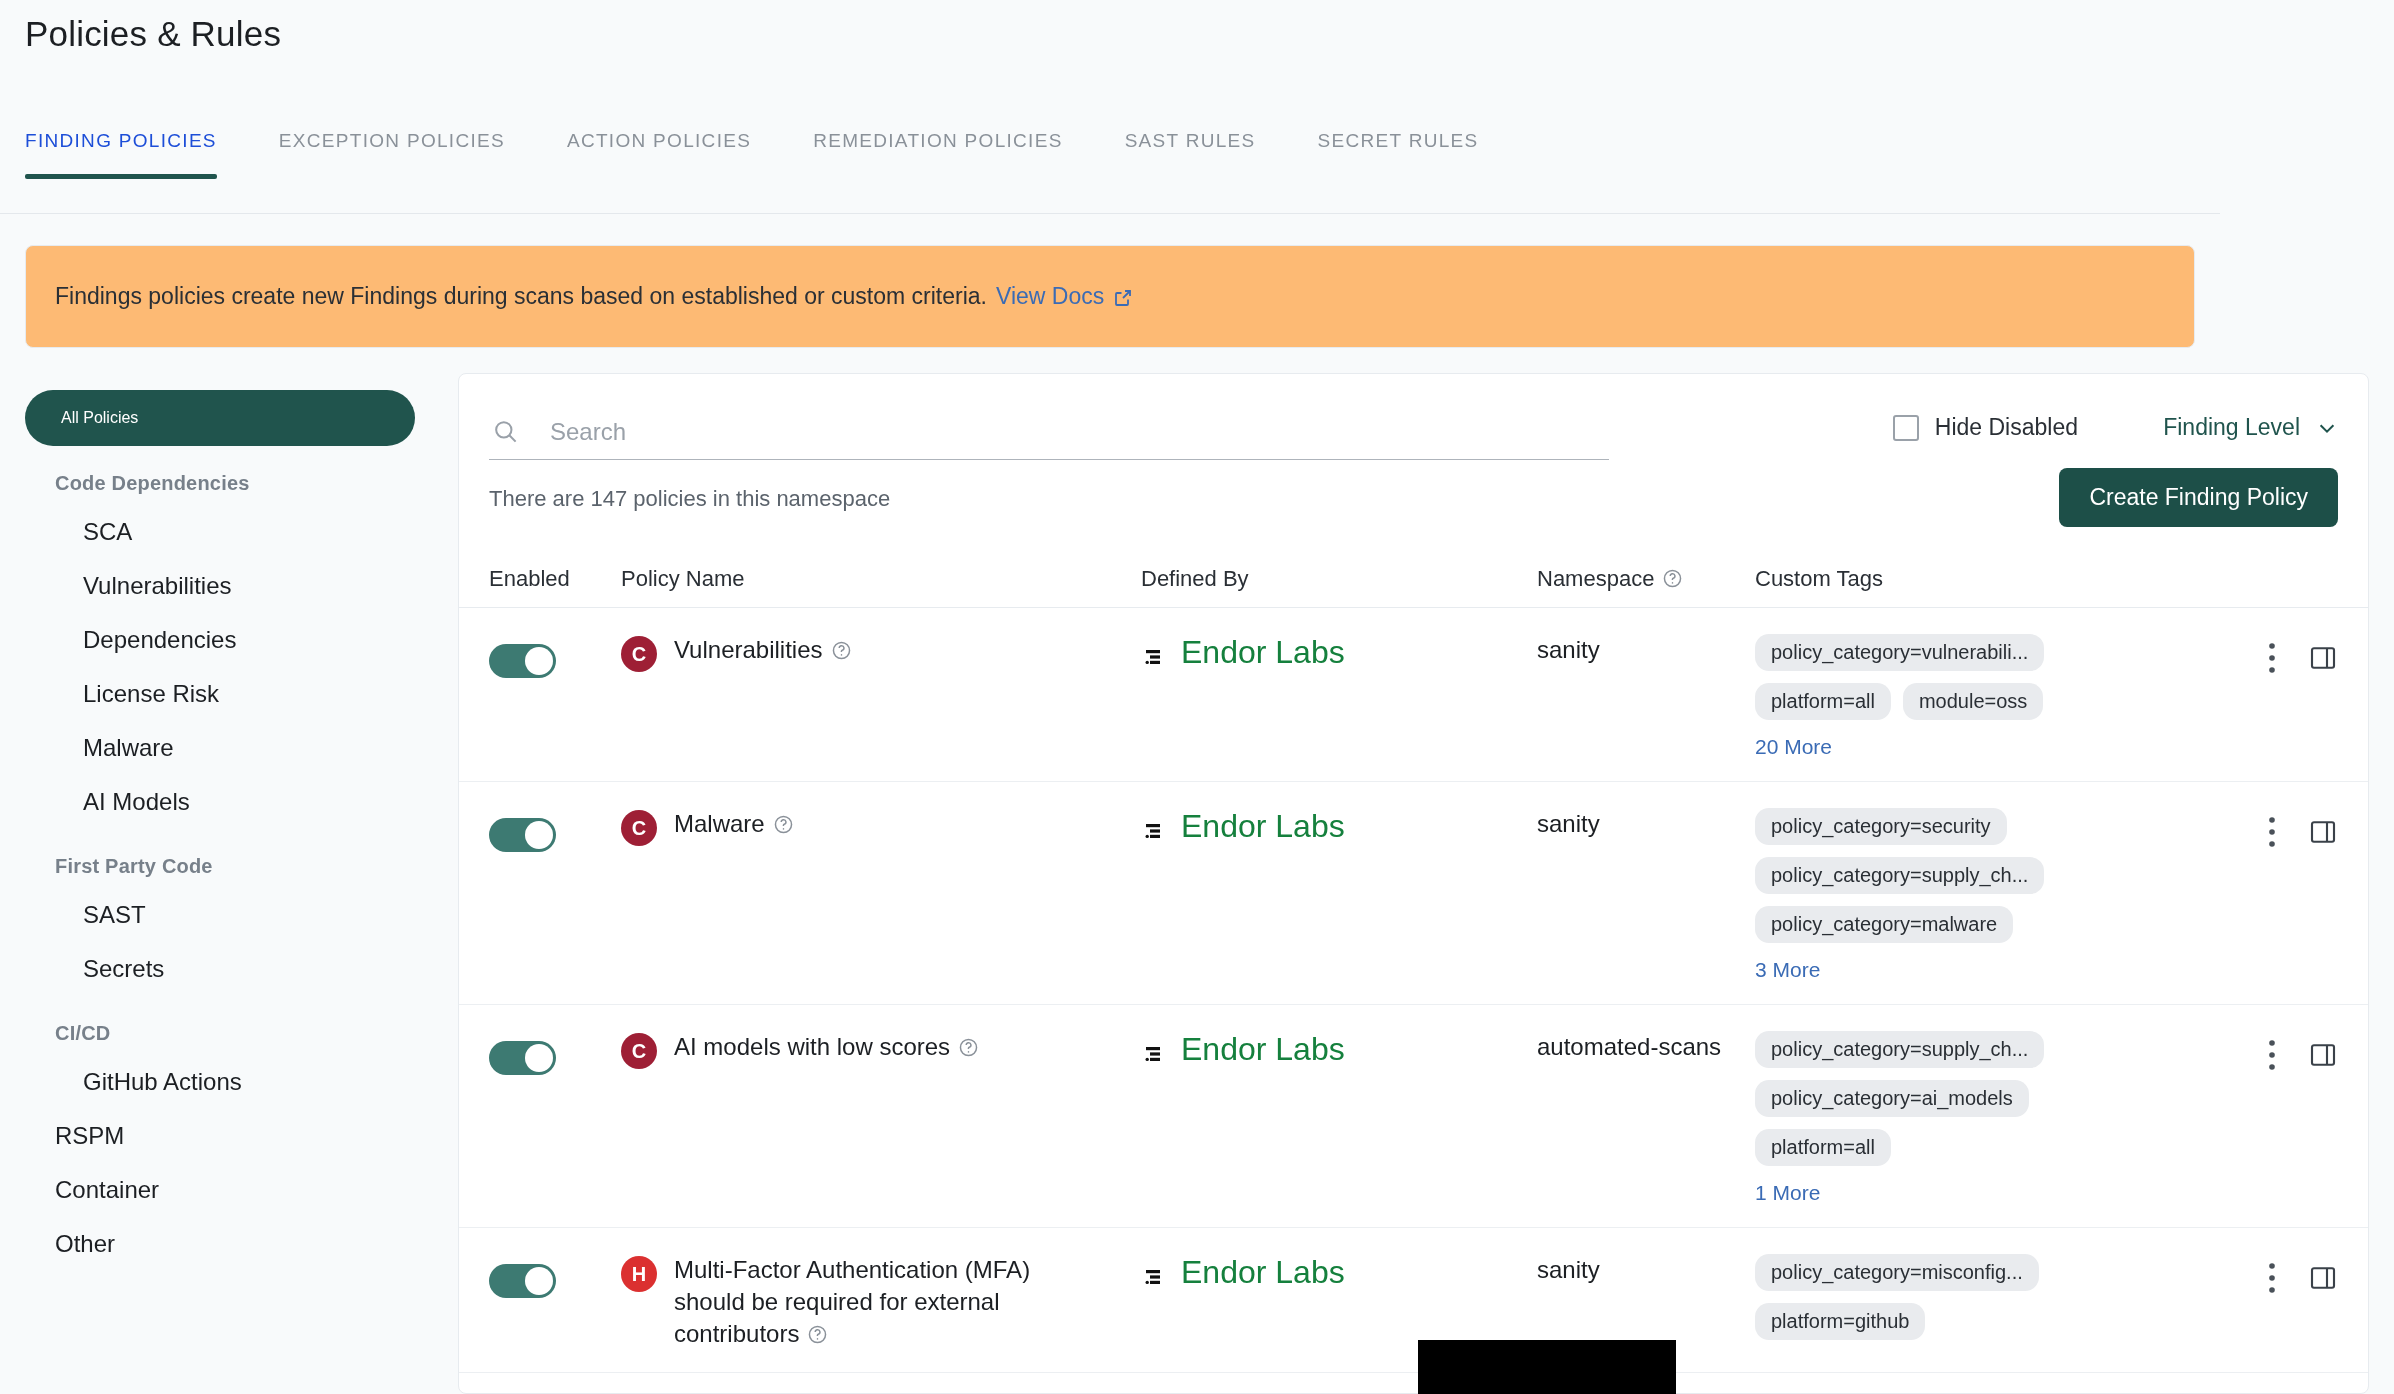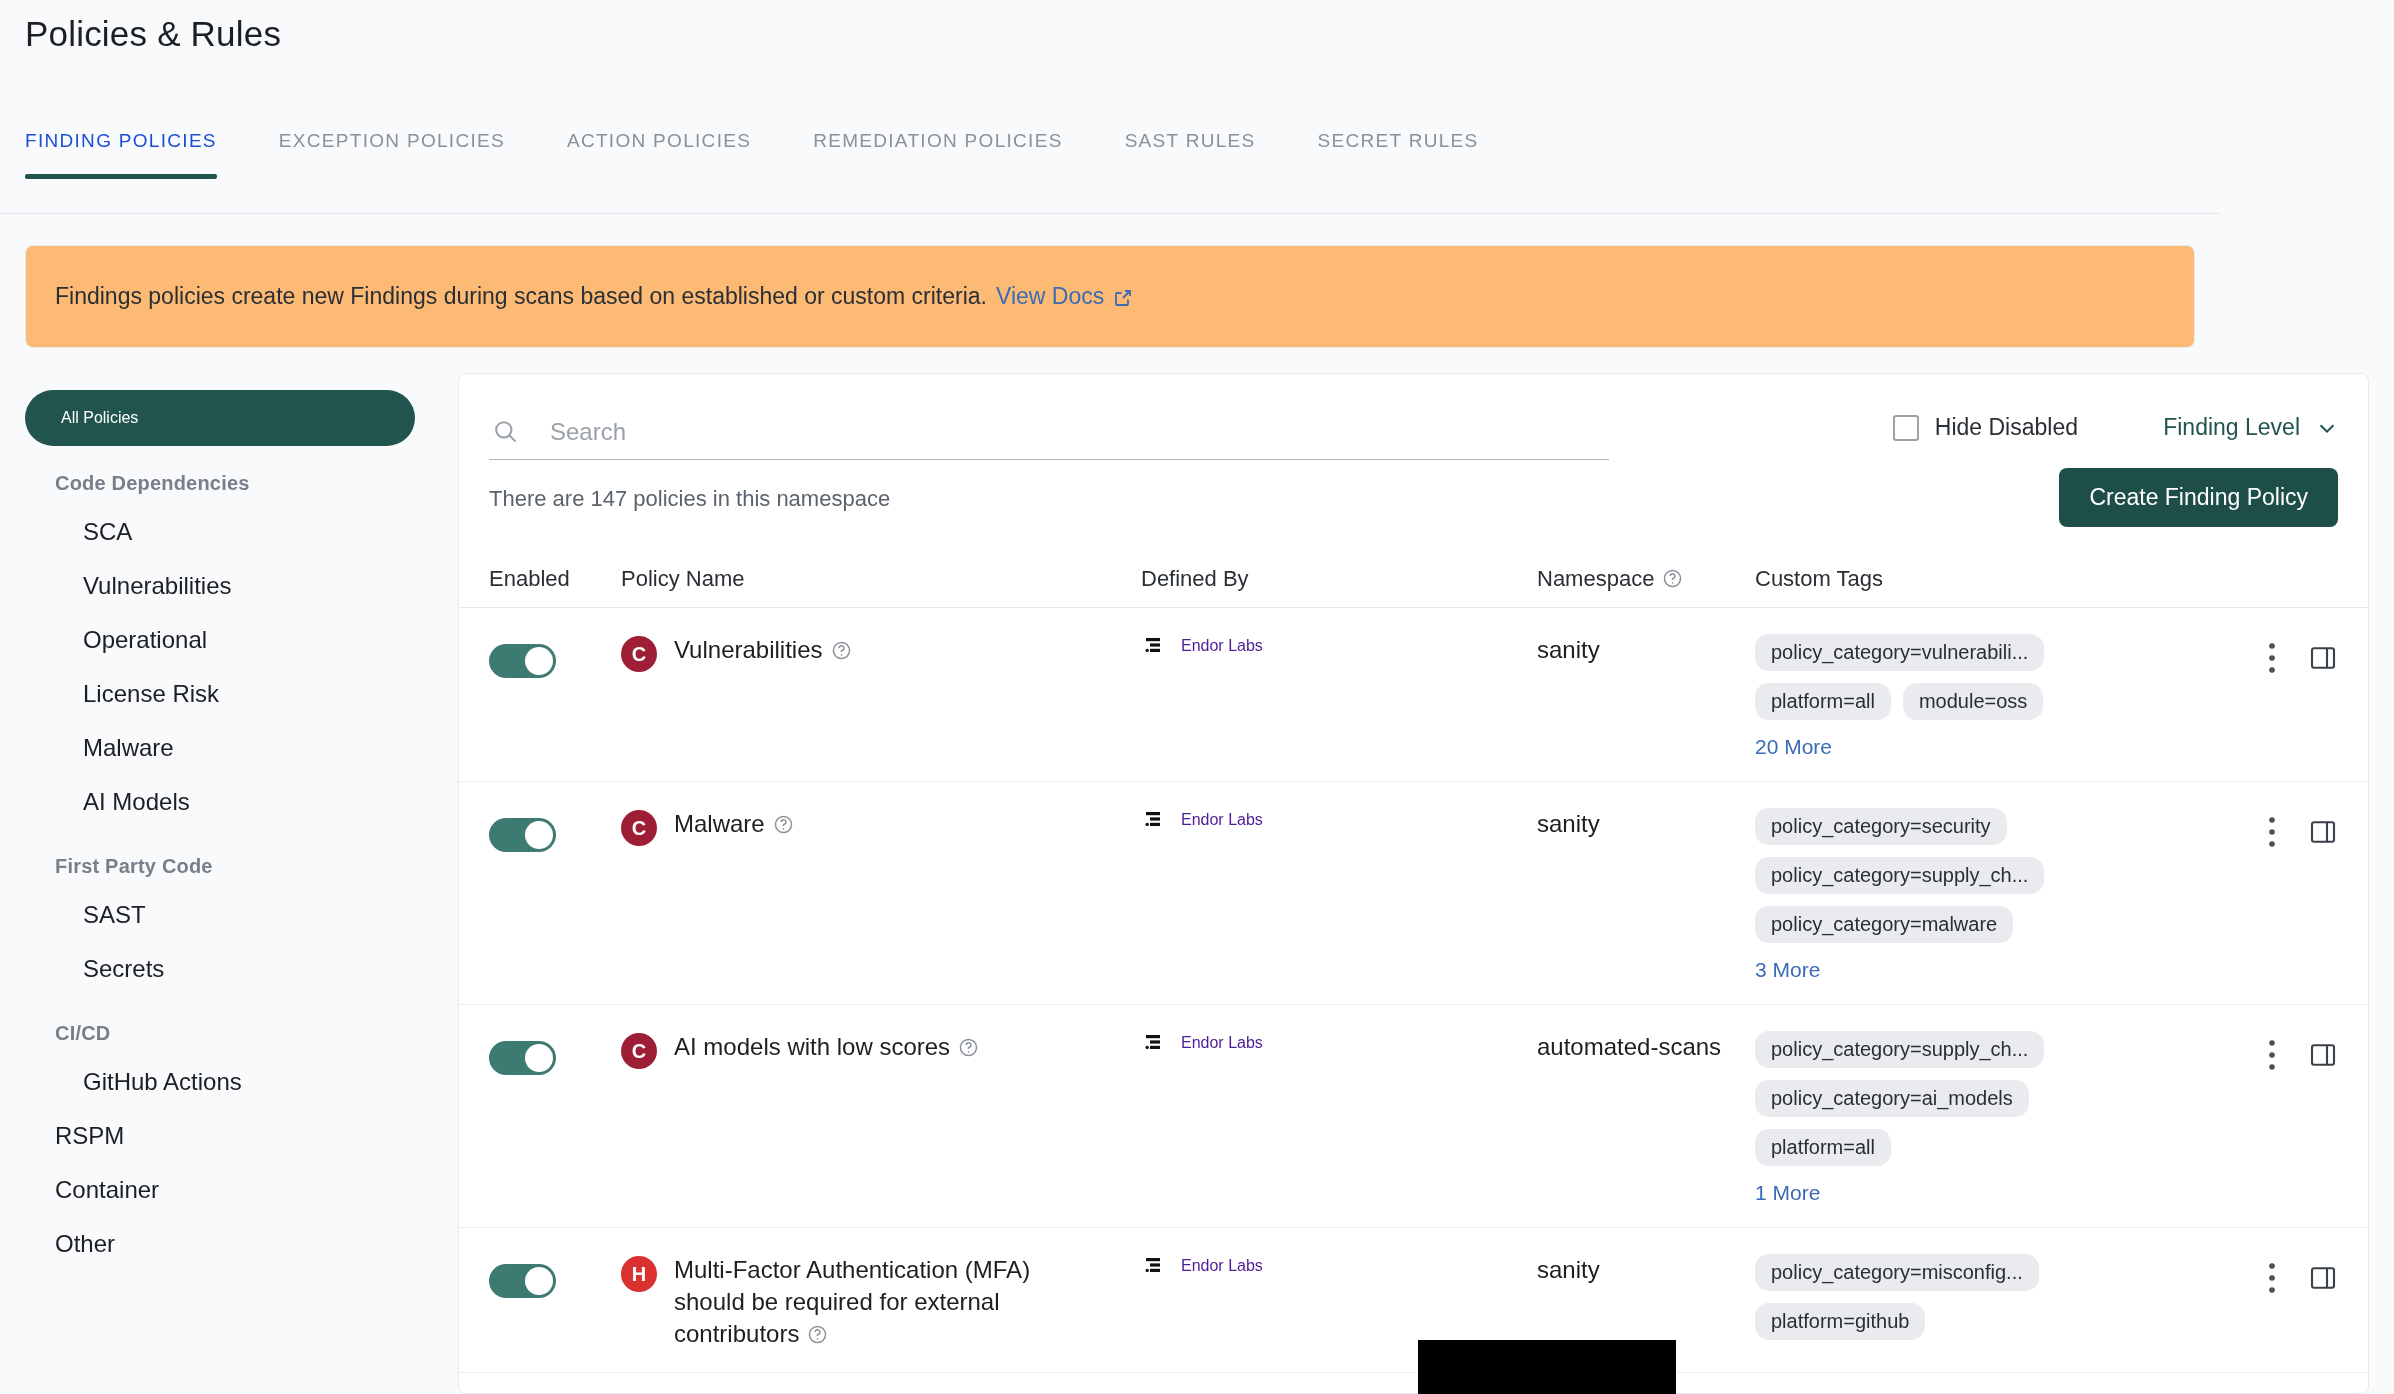--- a/index.html
+++ b/index.html
@@ -149,21 +149,21 @@
   .sev.C { background: #9e1f35; }
   .sev.H { background: #db3030; }
   .policy-name {
     font-size: 24px; color: #1c1f23; line-height: 1.33; max-width: 430px;
   }
   .qmark {
     display: inline-block; width: 21px; height: 21px; vertical-align: -3px;
     margin-left: 8px;
   }
 
-  .defined-cell { display: flex; align-items: center; gap: 16px; font-size: 16px; color: #4c1d95; }
+  .defined-cell { display: flex; align-items: center; gap: 16px; font-size: 32px; color: #15803d; }
   .endor-logo { width: 24px; height: 24px; flex: none; }
 
   .ns-cell { font-size: 24px; color: #1c1f23; line-height: 1.33; padding-right: 22px; }
 
   .tags { display: flex; flex-wrap: wrap; gap: 12px; max-width: 350px; }
   .tag {
     background: #e9ebee; color: #2a2f35; border-radius: 14px;
     font-size: 20px; padding: 7px 16px; white-space: nowrap;
   }
   .more-link {
@@ -208,21 +208,21 @@
       </span>
     </span>
   </div>
 
   <div class="sidebar">
     <div class="side-all">All Policies</div>
 
     <div class="side-group">Code Dependencies</div>
     <div class="side-item">SCA</div>
     <div class="side-item">Vulnerabilities</div>
-    <div class="side-item">Operational</div>
+    <div class="side-item">Dependencies</div>
     <div class="side-item">License Risk</div>
     <div class="side-item">Malware</div>
     <div class="side-item">AI Models</div>
 
     <div class="side-group">First Party Code</div>
     <div class="side-item">SAST</div>
     <div class="side-item">Secrets</div>
 
     <div class="side-group">CI/CD</div>
     <div class="side-item">GitHub Actions</div>

